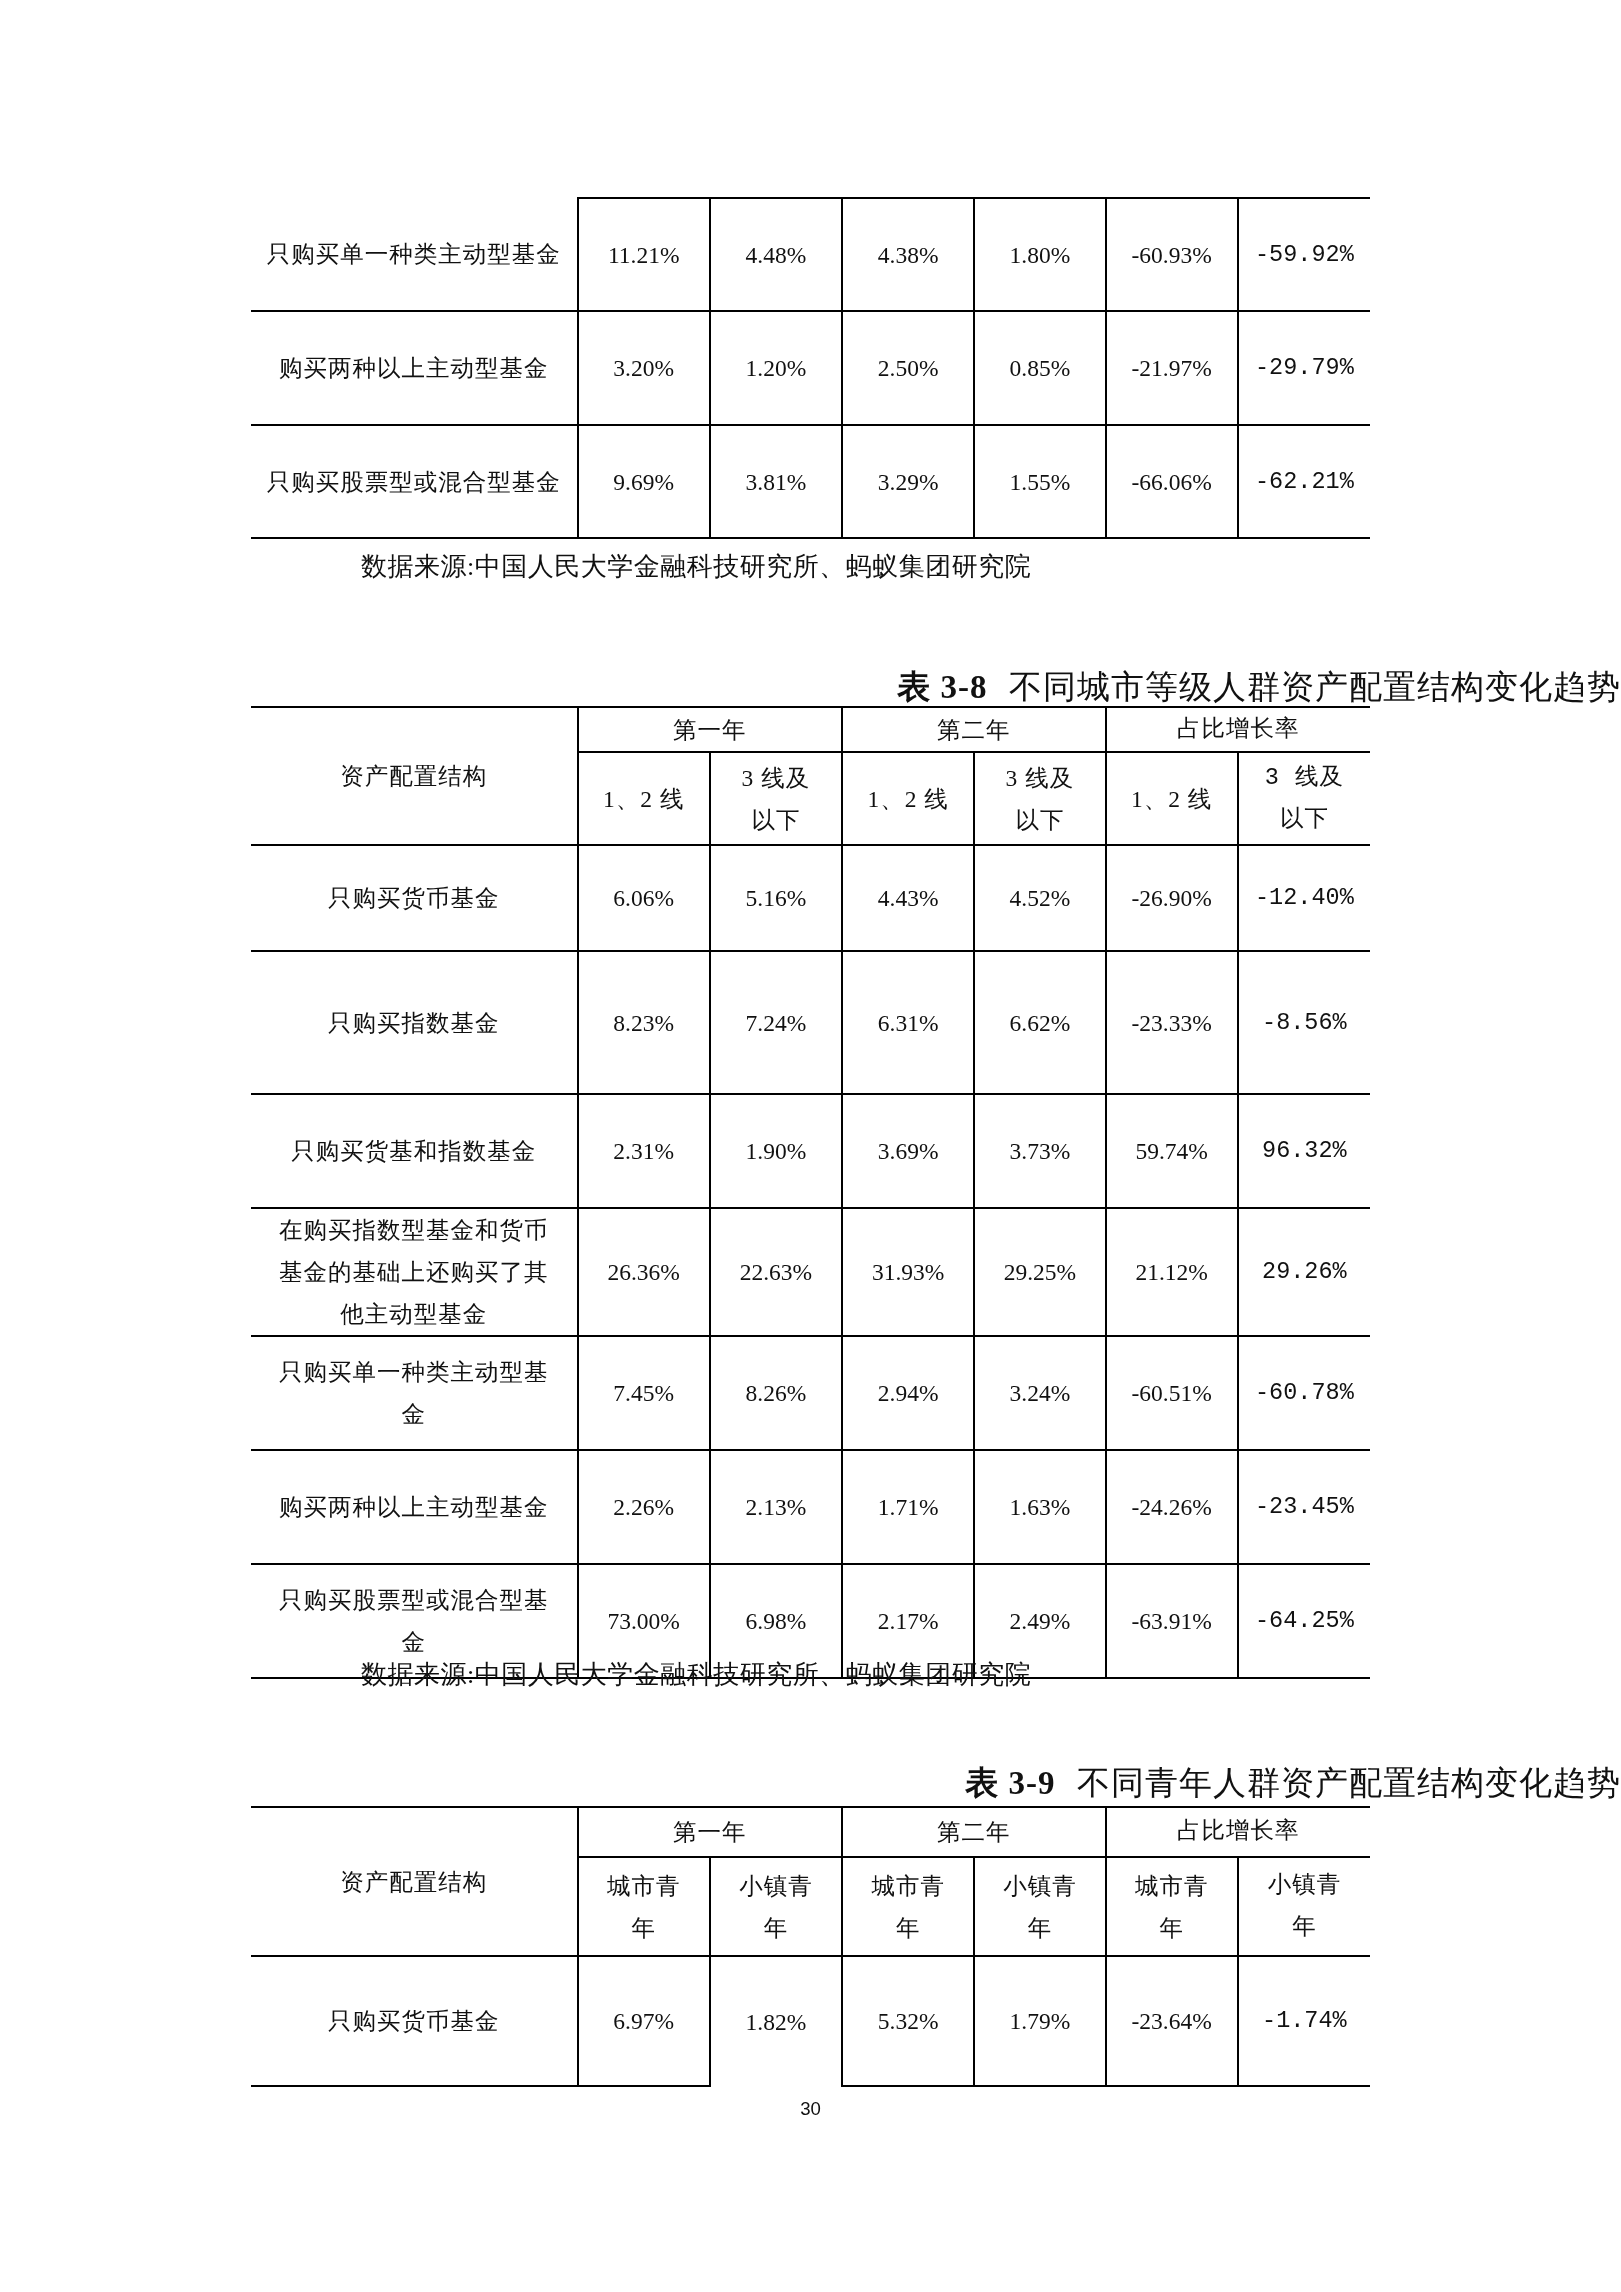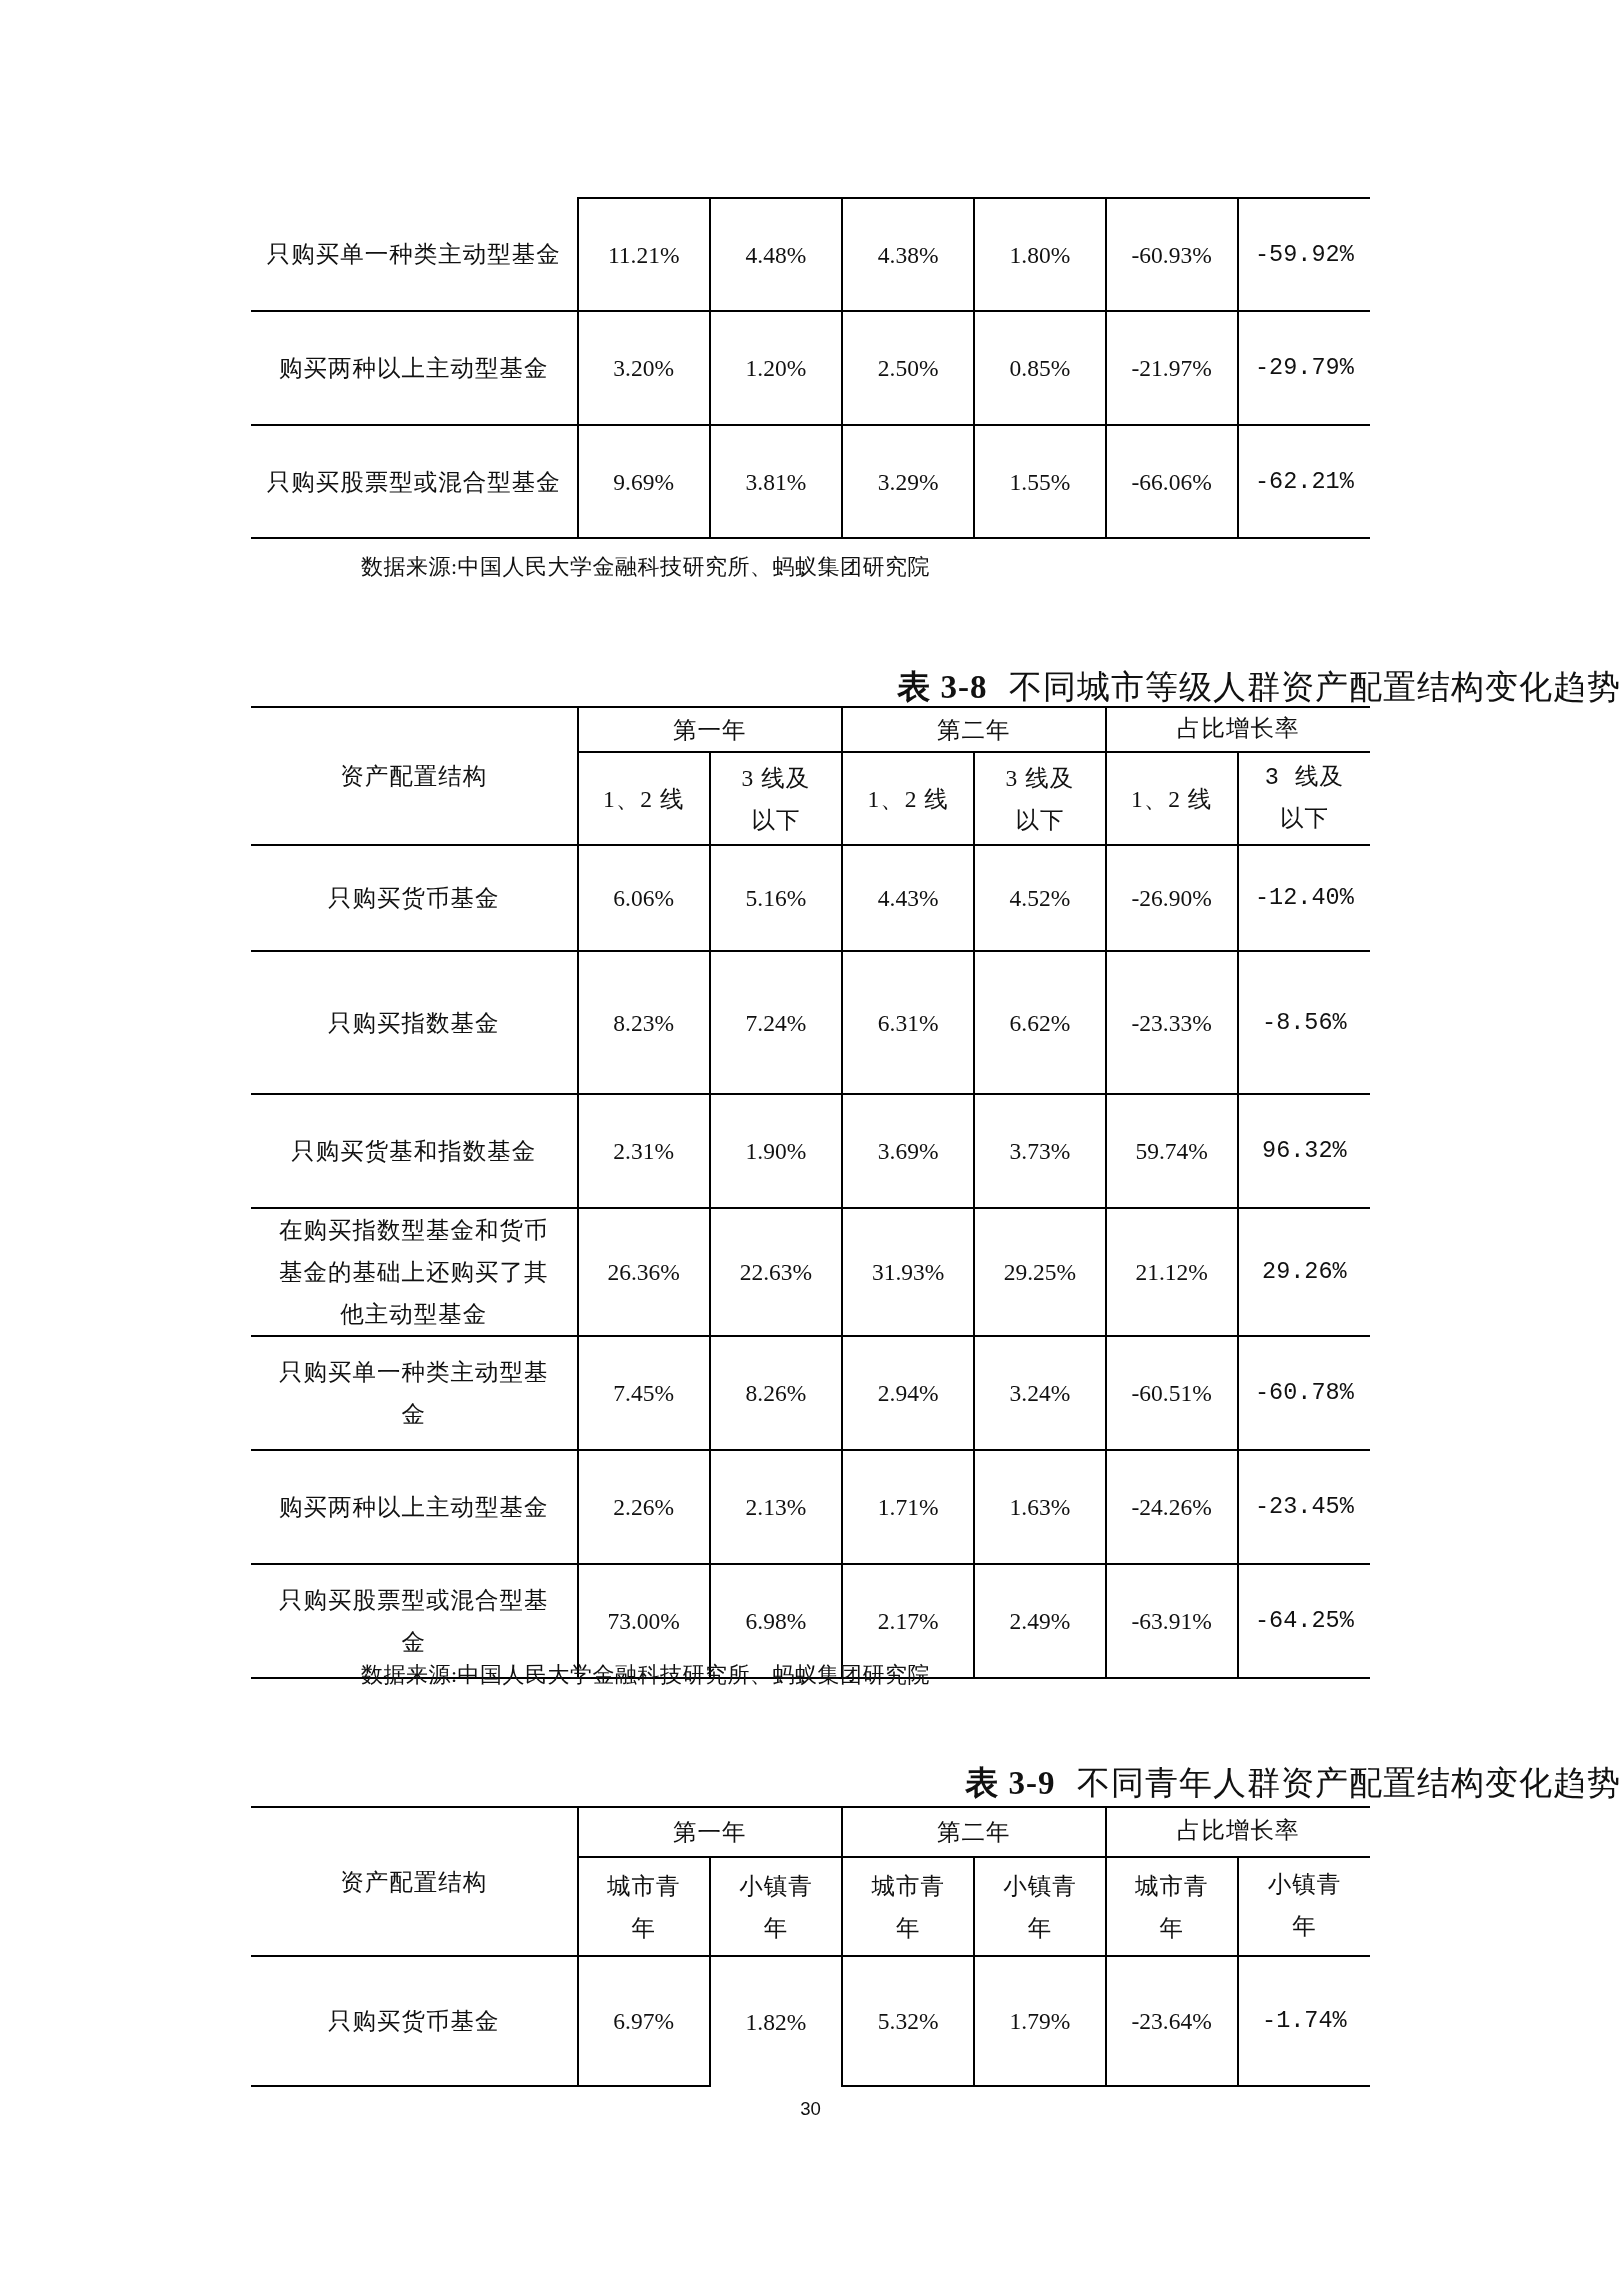--- a/index.html
+++ b/index.html
@@ -13,21 +13,21 @@
   td.hdr { font-size: 24.5px; line-height: 43px; letter-spacing: 1px; }
   .thick-top { border-top: 2.9px solid #000 !important; }
   .thick-bottom { border-bottom: 2.9px solid #000 !important; }
   .no-left { border-left: none !important; }
   .no-right { border-right: none !important; font-family: Liberation Mono, monospace; }
   .no-top { border-top: none !important; }
   .no-bottom { border-bottom: none !important; margin-top: 43px; }
   .caption { position: absolute; left: 0; width: 1621px; text-align: right;
              font-size: 33px; line-height: 31px; letter-spacing: 1px; }
   .caption b { font-weight: bold; margin-right: 21.6px; }
-  .source { position: absolute; left: 361px; font-size: 22px; line-height: 29px; letter-spacing: 0.5px; }
+  .source { position: absolute; left: 361px; font-size: 26px; line-height: 29px; letter-spacing: 0.5px; }
   .pagenum { position: absolute; left: 0; width: 1621px; text-align: center; top: 2098px;
              font-family: "Liberation Sans", "DejaVu Sans", sans-serif; font-size: 18.6px; }
 </style>
 </head>
 <body>
 
 <table class="grid" style="left:251px; top:197px; width:1119px;">
   <colgroup>
     <col style="width:326px">
       <col style="width:132px">

